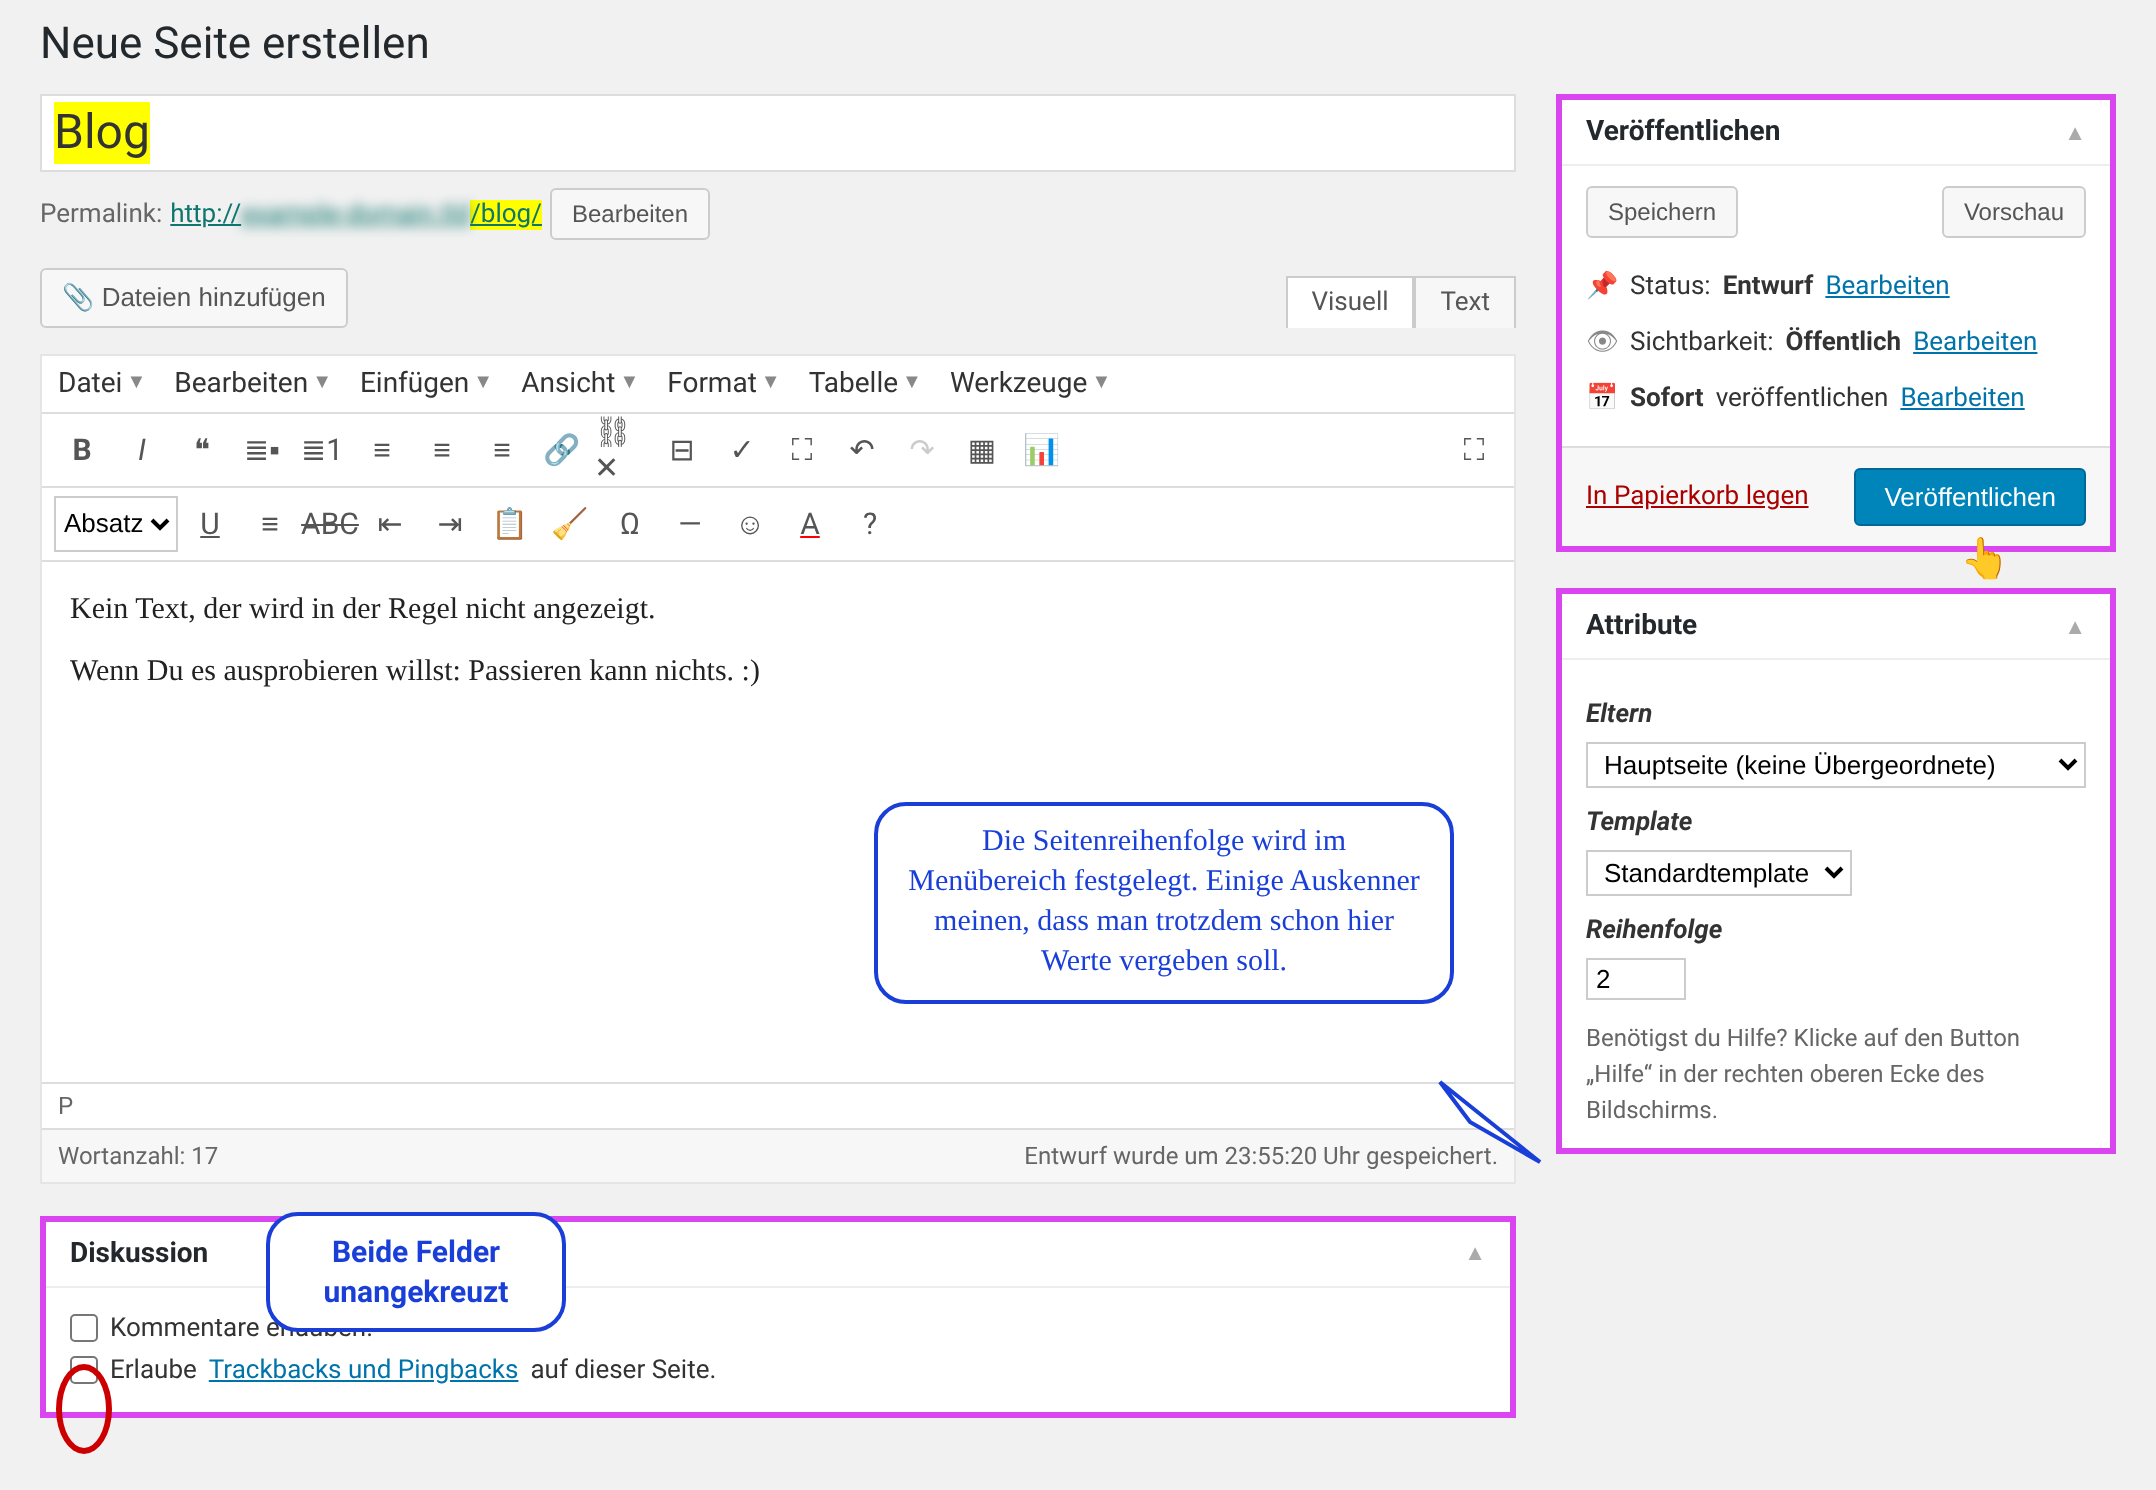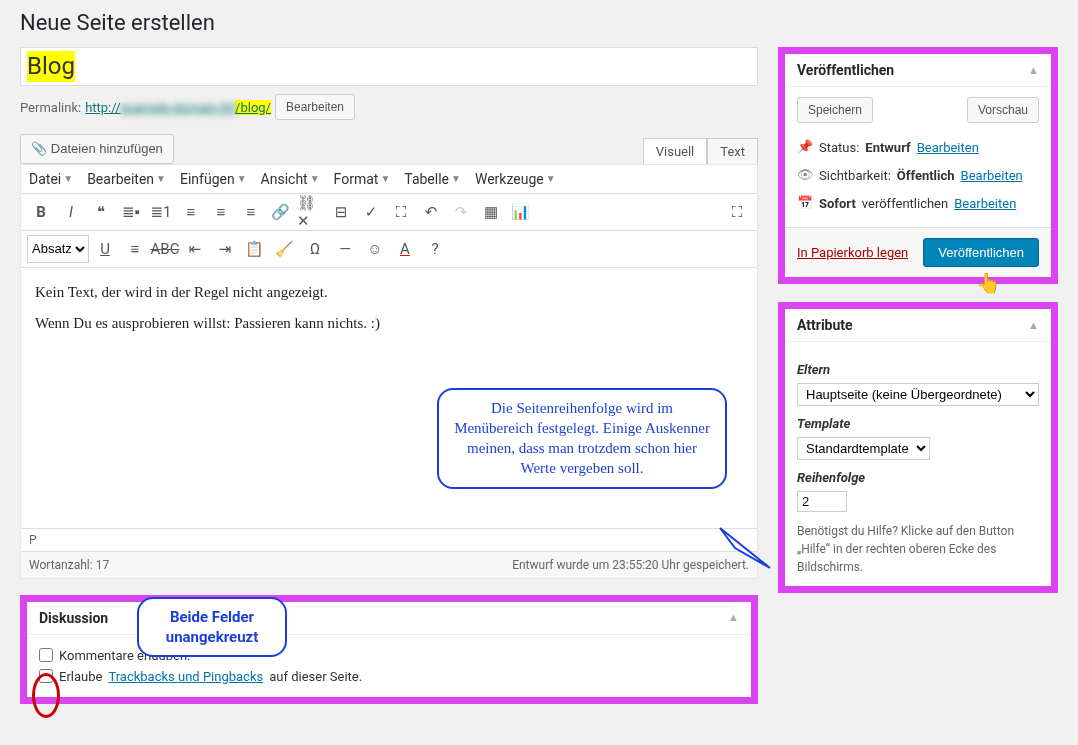--- a/index.html
+++ b/index.html
@@ -23,21 +23,21 @@
 .menubar span { cursor:pointer; display:flex; align-items:center; gap:2px;}
 .caret { font-size:10px; color:#888;}
 .toolbar { display:flex; flex-wrap:wrap; gap:2px; padding:4px 6px; border-bottom:1px solid #ddd; background:#fff; align-items:center;}
 .tbtn { width:28px; height:28px; display:flex; align-items:center; justify-content:center; color:#555; font-size:15px; cursor:pointer;}
 .fmt-select { font-size:13px; height:28px; border:1px solid #ccc; background:#fff;}
 .spacer { flex:1; }
 .editor-body { padding:16px 14px; min-height:260px; font-family: Georgia, serif; font-size:15px; color:#222; background:#fff; position:relative;}
 .editor-body p { margin-bottom:14px; }
 .path-bar { border-top:1px solid #ddd; padding:4px 8px; font-size:12px; color:#666; background:#fff;}
 .status-bar { display:flex; justify-content:space-between; padding:6px 8px; font-size:12px; color:#666; background:#f7f7f7; border-top:1px solid #ddd;}
-.panel { border:7px solid #d946ef; background:#fff; margin-bottom:18px; }
+.panel { border:3px solid #d946ef; background:#fff; margin-bottom:18px; }
 .panel-h { display:flex; justify-content:space-between; align-items:center; padding:8px 12px; border-bottom:1px solid #eee; font-size:14px; font-weight:bold; color:#23282d; cursor:pointer;}
 .panel-h .tri { color:#aaa; font-size:11px;}
 .panel-b { padding:10px 12px; font-size:13px; }
 .pub-actions { display:flex; justify-content:space-between; margin-bottom:10px;}
 .meta-row { display:flex; align-items:center; gap:6px; padding:6px 0; color:#333;}
 .meta-row svg, .meta-row .ico { width:16px; height:16px; color:#888;}
 .meta-row a { color:#0073aa; text-decoration:underline; }
 .panel-foot { border-top:1px solid #ddd; padding:10px 12px; display:flex; justify-content:space-between; align-items:center; background:#f7f7f7;}
 .trash { color:#a00; text-decoration:underline; cursor:pointer; font-size:13px;}
 .primary-btn { background:#0085ba; border:1px solid #006799; color:#fff; font-size:13px; padding:6px 14px; border-radius:3px; cursor:pointer;}
@@ -70,21 +70,21 @@
 </div>
 
 <div class="permalink-row">
   <span>Permalink:</span>
   <a href="#">
     <span>http://</span><span class="blur">example-domain.tld</span><span class="slug-hl">/blog/</span>
   </a>
   <button class="btn">Bearbeiten</button>
 </div>
 
-<div style="display:flex; justify-content:space-between; align-items:flex-end; margin-bottom:0;">
+<div style="display:flex; justify-content:space-between; align-items:flex-end; margin-bottom:13px;">
   <button class="btn media-btn">
     <span>📎</span>
     <span>Dateien hinzufügen</span>
   </button>
   <div class="tabs" style="float:none; margin:0;">
     <div class="tab active">Visuell</div>
     <div class="tab">Text</div>
   </div>
 </div>
 

